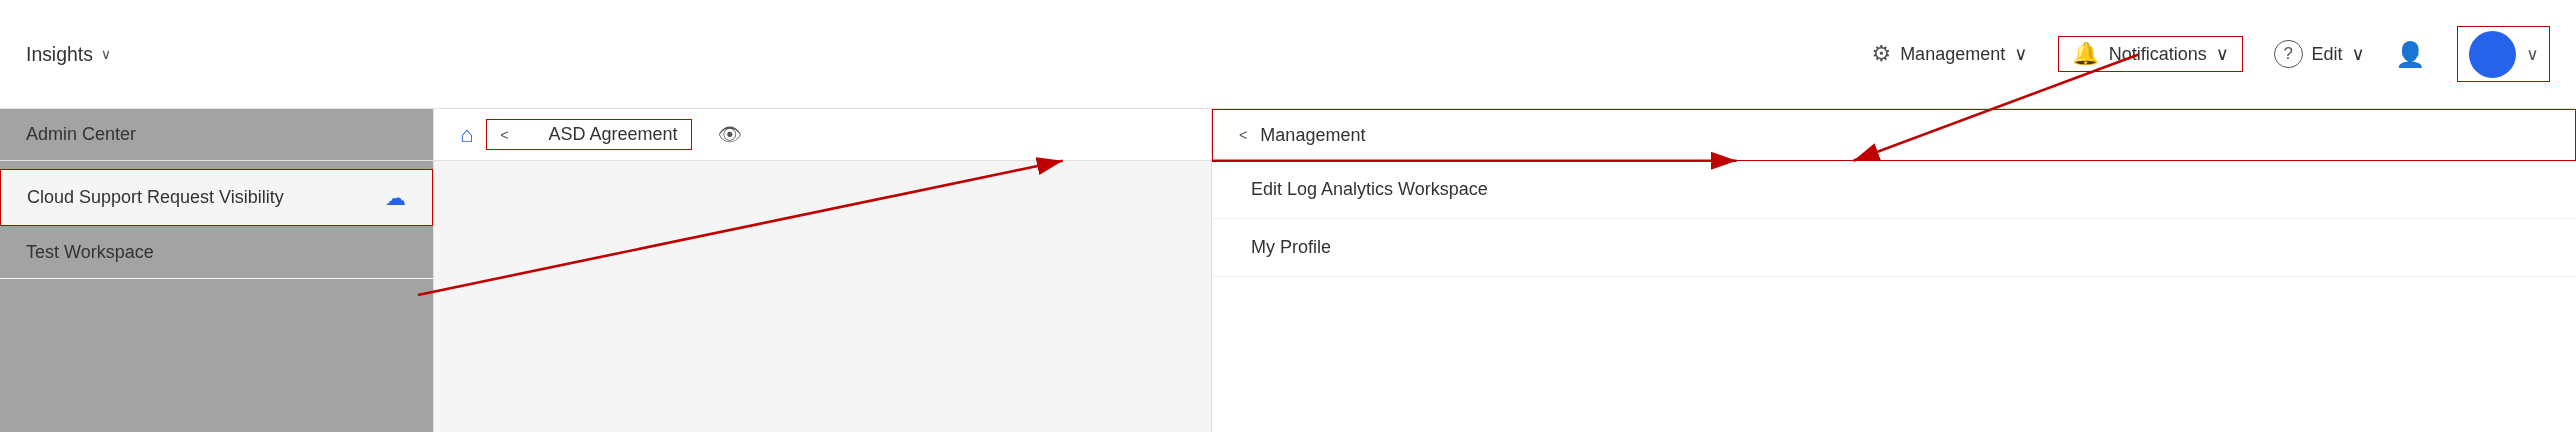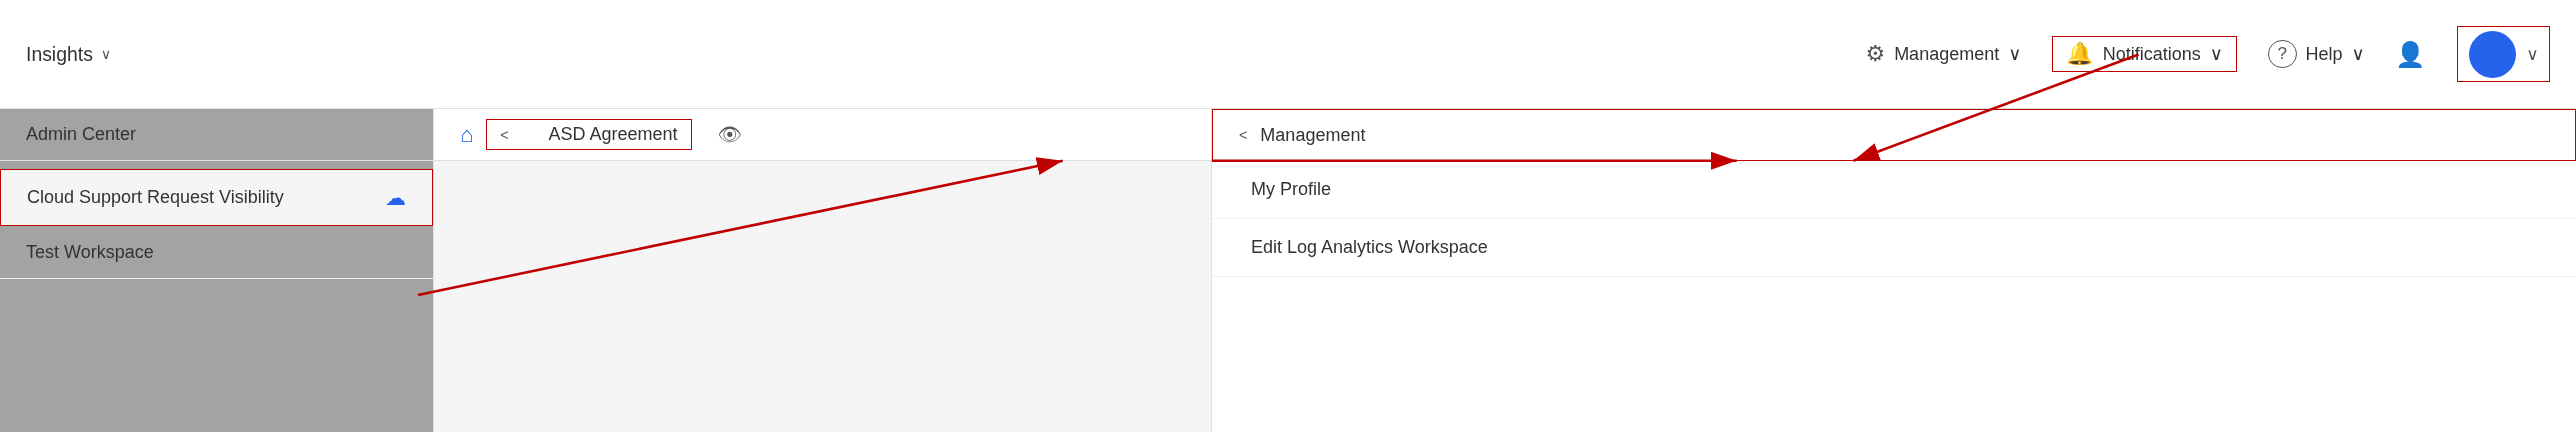--- a/index.html
+++ b/index.html
@@ -266,21 +266,21 @@
     </div>
 
     <div class="action-item notifications-bordered">
       <span class="icon">🔔</span>
       <span>Notifications</span>
       <span>∨</span>
     </div>
 
     <div class="action-item">
       <span class="icon" style="border: 1.3px solid #555; border-radius: 50%; width: 28.5px; height: 28.5px; display: flex; align-items: center; justify-content: center; font-size: 17px;">?</span>
-      <span>Help</span>
+      <span>Edit</span>
       <span>∨</span>
     </div>
 
     <div class="action-item">
       <span style="font-size: 24.6px;">👤</span>
     </div>
 
     <div class="user-avatar-area">
       <div class="user-avatar"></div>
       <span class="user-chevron">∨</span>
@@ -316,24 +316,24 @@
     </div>
   </div>
 
   <div class="right-panel">
     <div class="right-header">
       <span class="nav-chevron">&lt;</span>
       <span class="right-nav-text">Management</span>
     </div>
     <div class="right-items">
       <div class="right-item">
+        <span class="right-item-text">Edit Log Analytics Workspace</span>
+      </div>
+      <div class="right-item">
         <span class="right-item-text">My Profile</span>
-      </div>
-      <div class="right-item">
-        <span class="right-item-text">Edit Log Analytics Workspace</span>
       </div>
     </div>
   </div>
 
 </div>
 
 <svg class="arrows-overlay" xmlns="http://www.w3.org/2000/svg" viewBox="0 0 3975 668" width="2576" height="433">
 
   <defs>
     <marker id="arrowhead" markerWidth="10" markerHeight="7" refX="10" refY="3.5" orient="auto">

